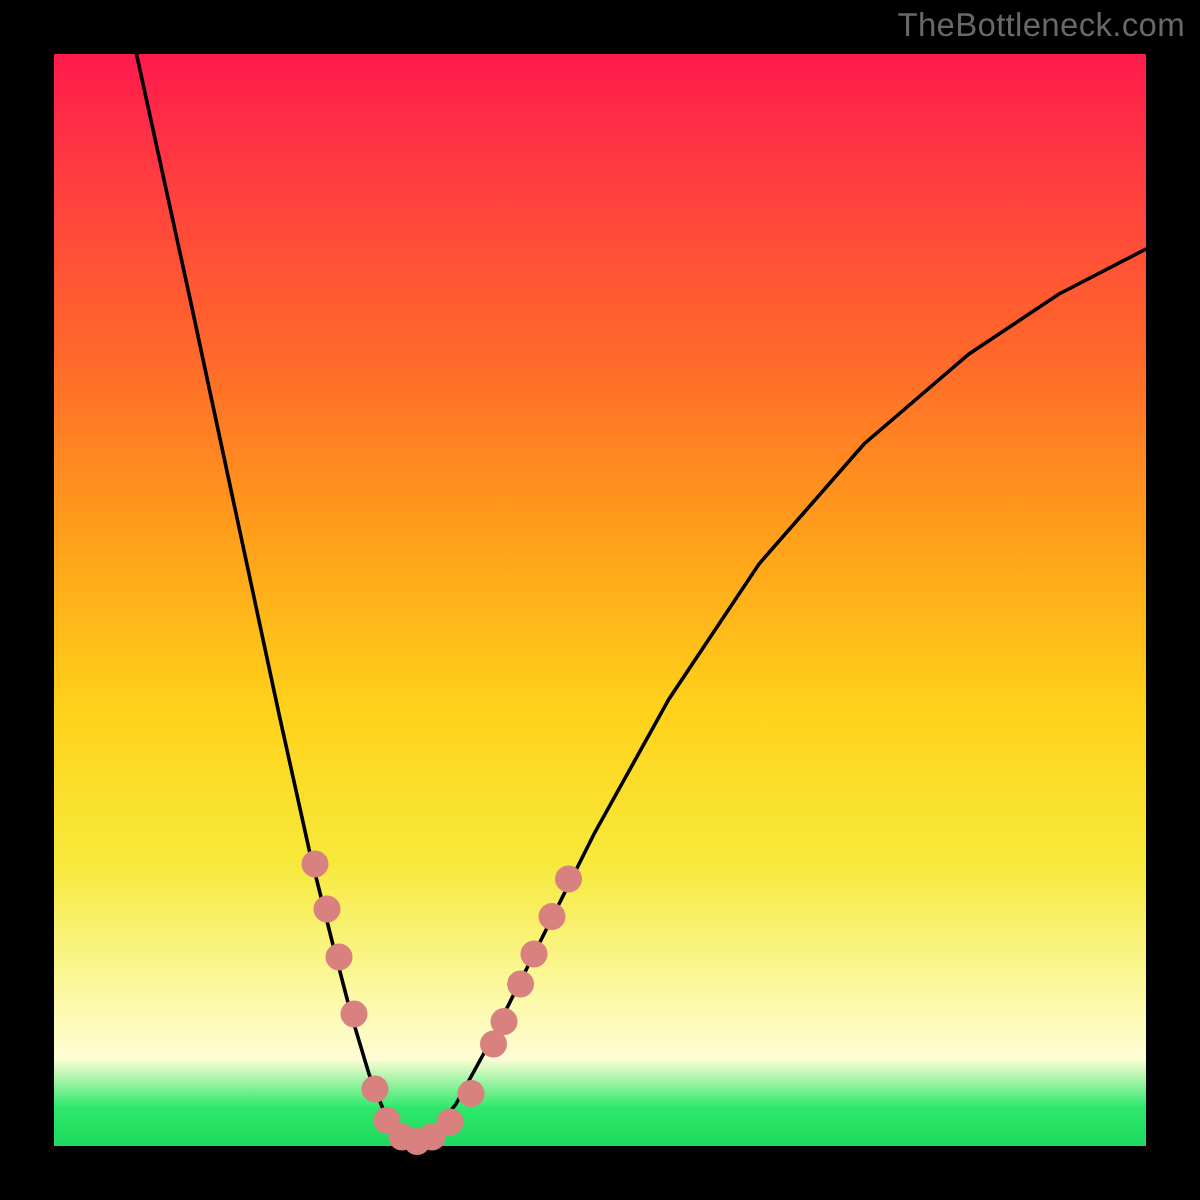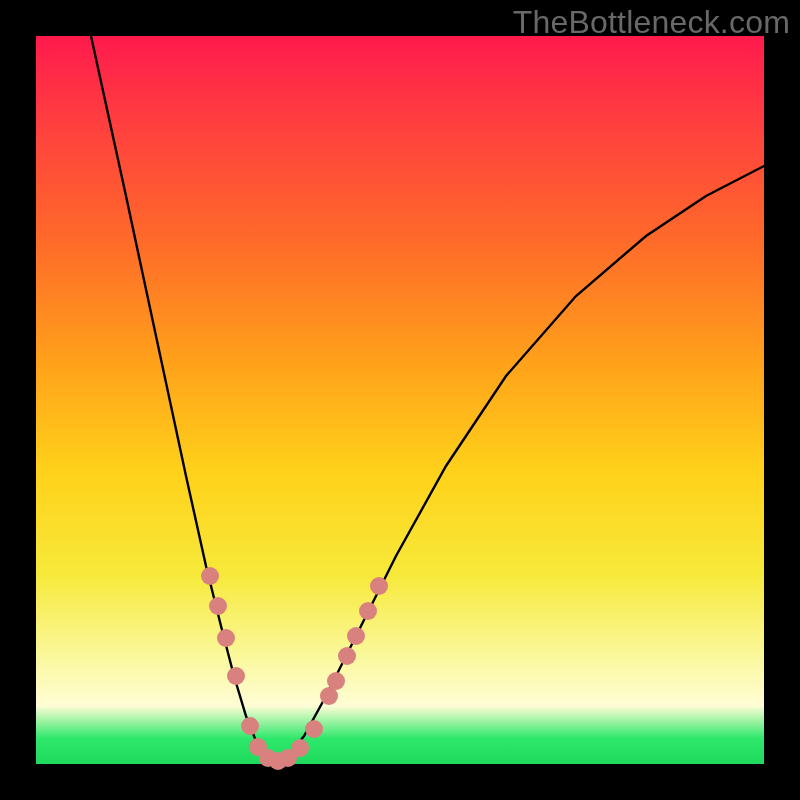--- a/index.html
+++ b/index.html
@@ -42,21 +42,21 @@
     left: 0; top: 0;
     width: 728px;
     height: 728px;
     overflow: visible;
   }
   .watermark {
     position: absolute;
     top: 4px;
     right: 10px;
     color: #686868;
-    font-size: 32px;
+    font-size: 22px;
     letter-spacing: 0.2px;
     font-weight: 400;
     user-select: none;
   }
 </style>
 </head>
 <body>
 
 <div class="stage">
   <div class="watermark">TheBottleneck.com</div>

